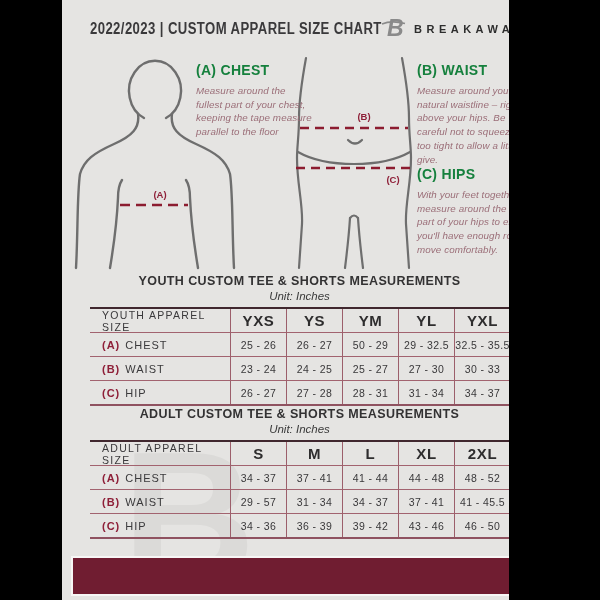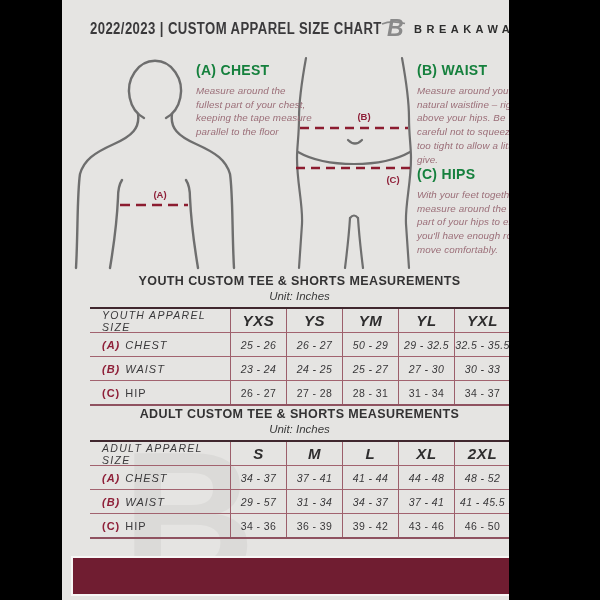--- a/index.html
+++ b/index.html
@@ -51,21 +51,21 @@
   .size-table{
     position:absolute;left:28px;width:420px;z-index:2;
     display:grid;grid-template-columns:140px repeat(5,56px);
     border-top:2.5px solid #40272e;border-bottom:2px solid #8f5260;
   }
   .yt{top:307px;} .at{top:440px;}
   .cell{
     height:23px;display:flex;align-items:center;justify-content:center;
     font-size:10.5px;color:#39383a;letter-spacing:.4px;
   }
-  .rline{border-bottom:1.5px solid #a2636f;font-style:italic;}
+  .rline{border-bottom:1.5px solid #a2636f;}
   .vline{border-left:1px solid #9c5f6b;}
   .lab{justify-content:flex-start;padding-left:12px;font-size:11px;letter-spacing:1px;color:#3a393b;}
   .th-first{justify-content:flex-start;padding-left:12px;font-size:10.5px;letter-spacing:1.3px;color:#3a393b;}
   .th{font-weight:bold;font-size:15px;color:#2e2d2e;letter-spacing:.6px;}
   .pref{color:#8e1f38;font-weight:bold;margin-right:5px;}
   
   .watermark{
     position:absolute;left:60px;top:425px;z-index:1;
     font-size:185px;font-weight:bold;color:#dbdad8;line-height:1;
   }

